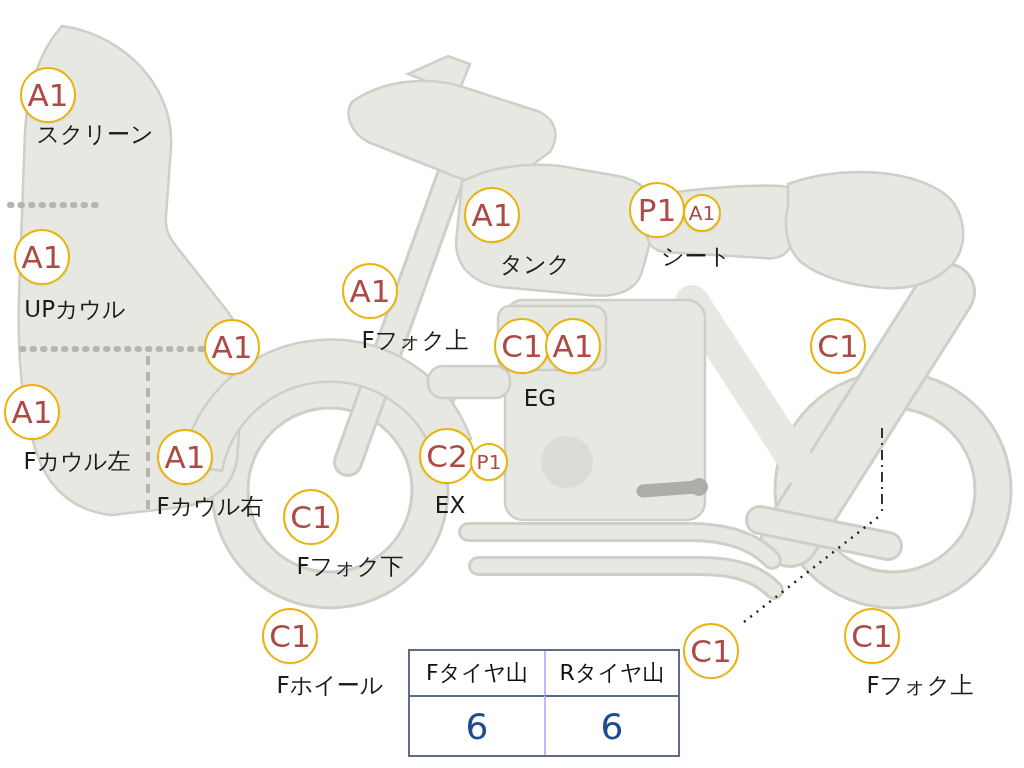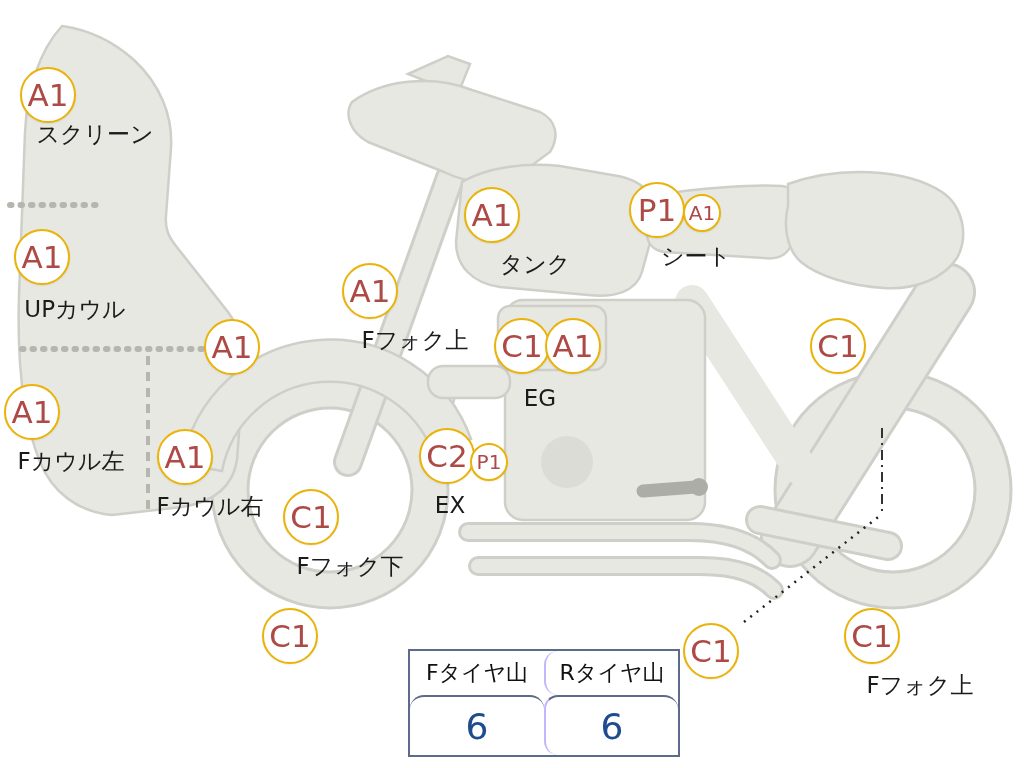--- a/index.html
+++ b/index.html
@@ -44,21 +44,21 @@
   .tire-table {
     position: absolute;
     left: 408px; top: 649px;
     width: 272px;
     background: #ffffff;
     border: 2px solid #5c6b8a;
     display: grid;
     grid-template-columns: 1fr 1fr;
   }
   .tire-table .cell {
-    display: flex; align-items: center; justify-content: center; border-radius: 14px;
+    display: flex; align-items: center; justify-content: center;
   }
   .tire-table .head {
     height: 44px;
     font-size: 22px;
     color: #111111;
   }
   .tire-table .val {
     height: 60px;
     font-size: 36px;
     color: #1f4b8f;
@@ -130,34 +130,35 @@
     <path d="M744,622 L882,514" stroke="#222222" stroke-width="2.5" stroke-dasharray="2,6" fill="none"></path>
   </svg>
 
   <div class="badge" style="left:20px;top:67px">A1</div>
   <div class="part-label" style="left:25px;top:121px;width:140px">スクリーン</div>
 
   <div class="badge" style="left:14px;top:229px">A1</div>
   <div class="part-label" style="left:5px;top:296px;width:140px">UPカウル</div>
 
   <div class="badge" style="left:4px;top:384px">A1</div>
-  <div class="part-label" style="left:1px;top:448px;width:140px">Fカウル左</div>
+  <div class="part-label" style="left:7px;top:448px;width:140px">Fカウル左</div>
 
   <div class="badge" style="left:157px;top:429px">A1</div>
   <div class="part-label" style="left:140px;top:493px;width:140px">Fカウル右</div>
 
   <div class="badge" style="left:204px;top:319px">A1</div>
 
   <div class="badge" style="left:342px;top:263px">A1</div>
   <div class="part-label" style="left:345px;top:327px;width:140px">Fフォク上</div>
 
   <div class="badge" style="left:283px;top:489px">C1</div>
   <div class="part-label" style="left:280px;top:553px;width:140px">Fフォク下</div>
 
   <div class="badge" style="left:262px;top:608px">C1</div>
+  <div class="part-label" style="left:260px;top:672px;width:140px">Fホイール</div>
 
   <div class="badge" style="left:464px;top:187px">A1</div>
   <div class="part-label" style="left:465px;top:251px;width:140px">タンク</div>
 
   <div class="badge" style="left:494px;top:318px">C1</div>
   <div class="badge" style="left:545px;top:318px">A1</div>
   <div class="part-label" style="left:470px;top:385px;width:140px">EG</div>
 
   <div class="badge" style="left:419px;top:428px">C2</div>
   <div class="badge sm" style="left:470px;top:443px">P1</div>

